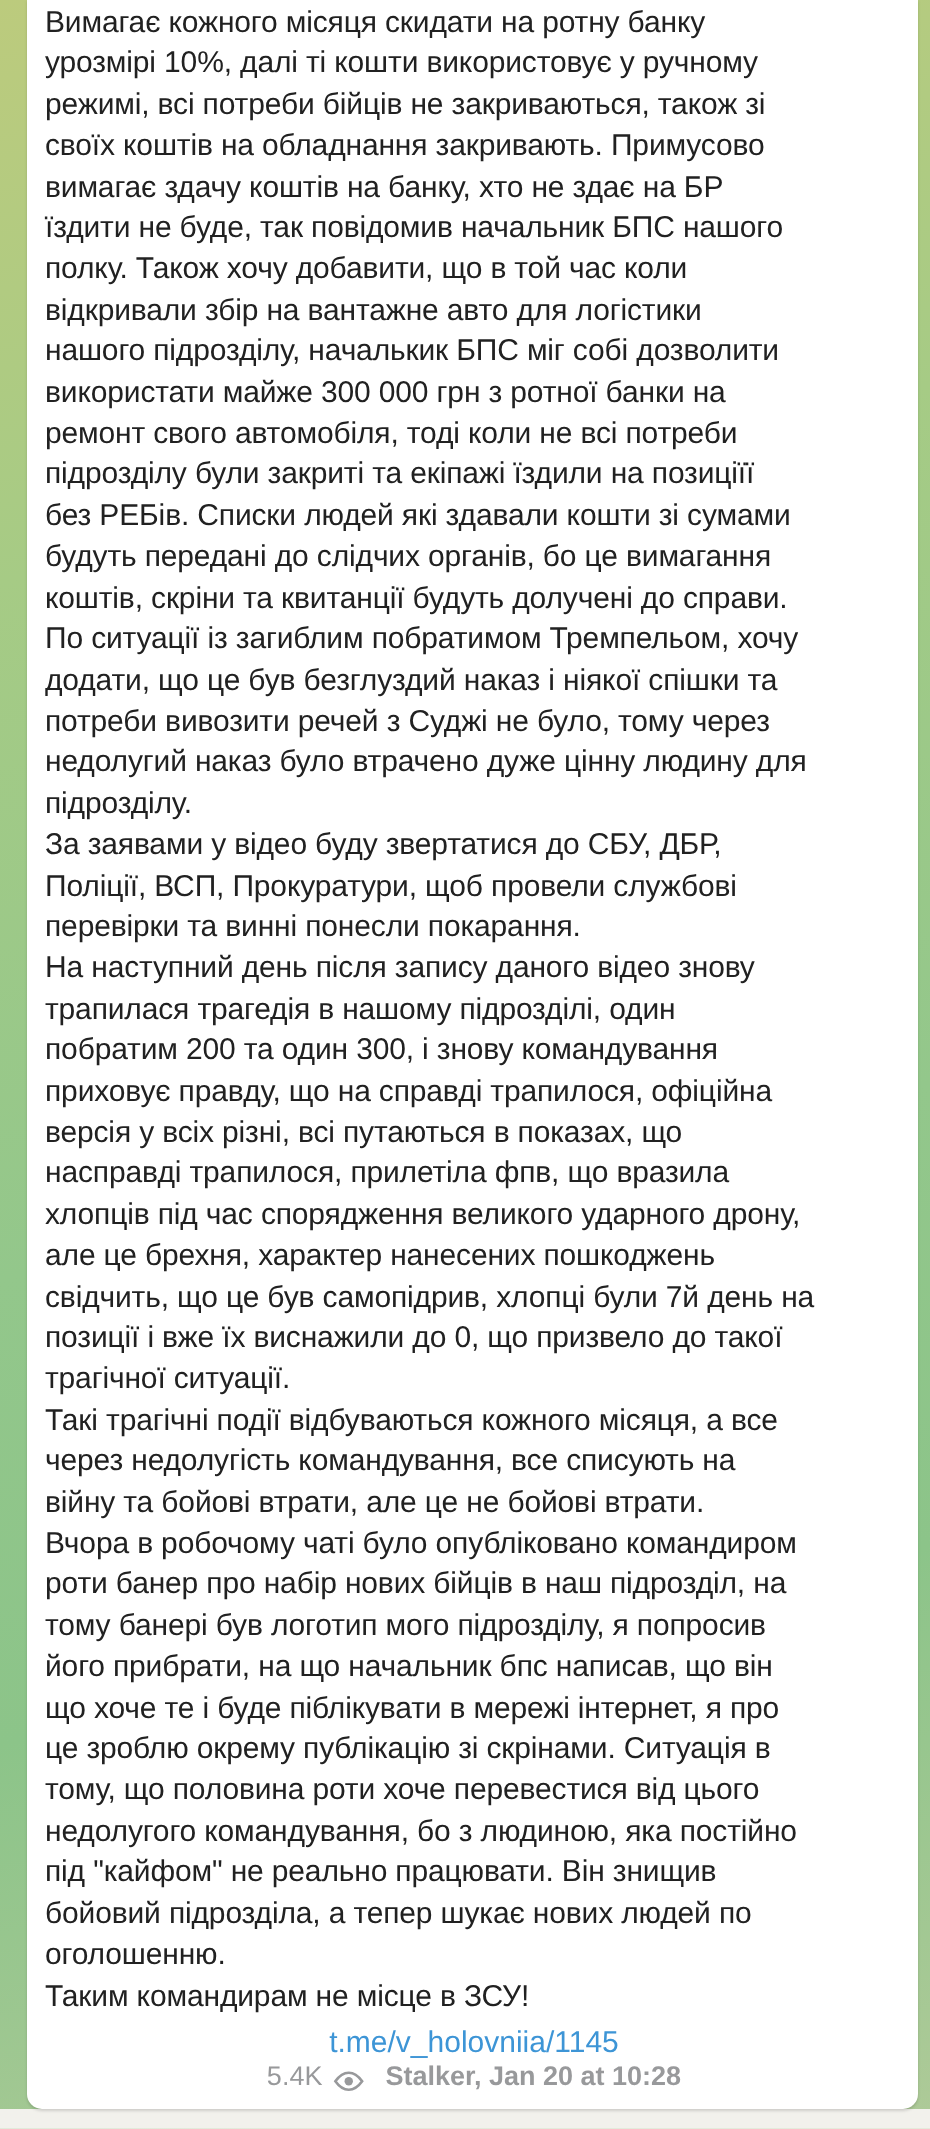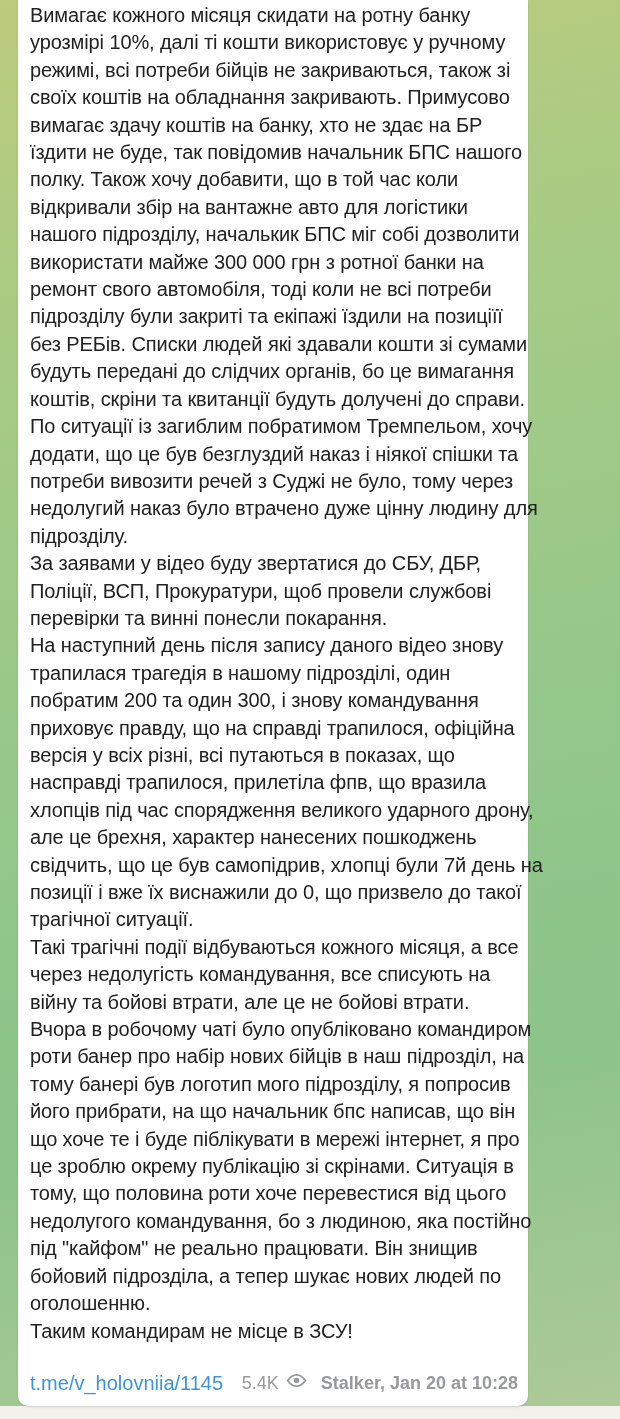--- a/index.html
+++ b/index.html
@@ -19,21 +19,21 @@
     left: 0;
     right: 0;
     bottom: 0;
     height: 13px;
     background: #f2f1ec;
   }
   .bubble {
     position: absolute;
     left: 18px;
     top: 0;
-    width: 510px;
+    width: 594px;
     bottom: 13px;
     background: #ffffff;
     border-radius: 0 0 10px 10px;
     box-shadow: 0 1px 2px rgba(0,0,0,0.15);
   }
   .message-text {
     position: absolute;
     top: 2px;
     left: 12px;
     width: 570px;
@@ -44,30 +44,31 @@
     white-space: pre-line;
   }
   .footer {
     position: absolute;
     left: 12px;
     right: 10px;
     bottom: 11px;
     display: flex;
     align-items: center;
     justify-content: space-between;
+    flex-direction: column;
   }
   .post-link {
     color: #3d95d6;
     font-size: 20px;
     text-decoration: none;
     cursor: pointer;
   }
   .meta {
     display: flex;
-    align-items: flex-start;
+    align-items: flex-end;
     color: #98999b;
     font-size: 18px;
   }
   .views-count {
     margin-right: 7px;
   }
   .eye-icon {
     display: inline-flex;
     align-items: center;
     margin-right: 14px;

